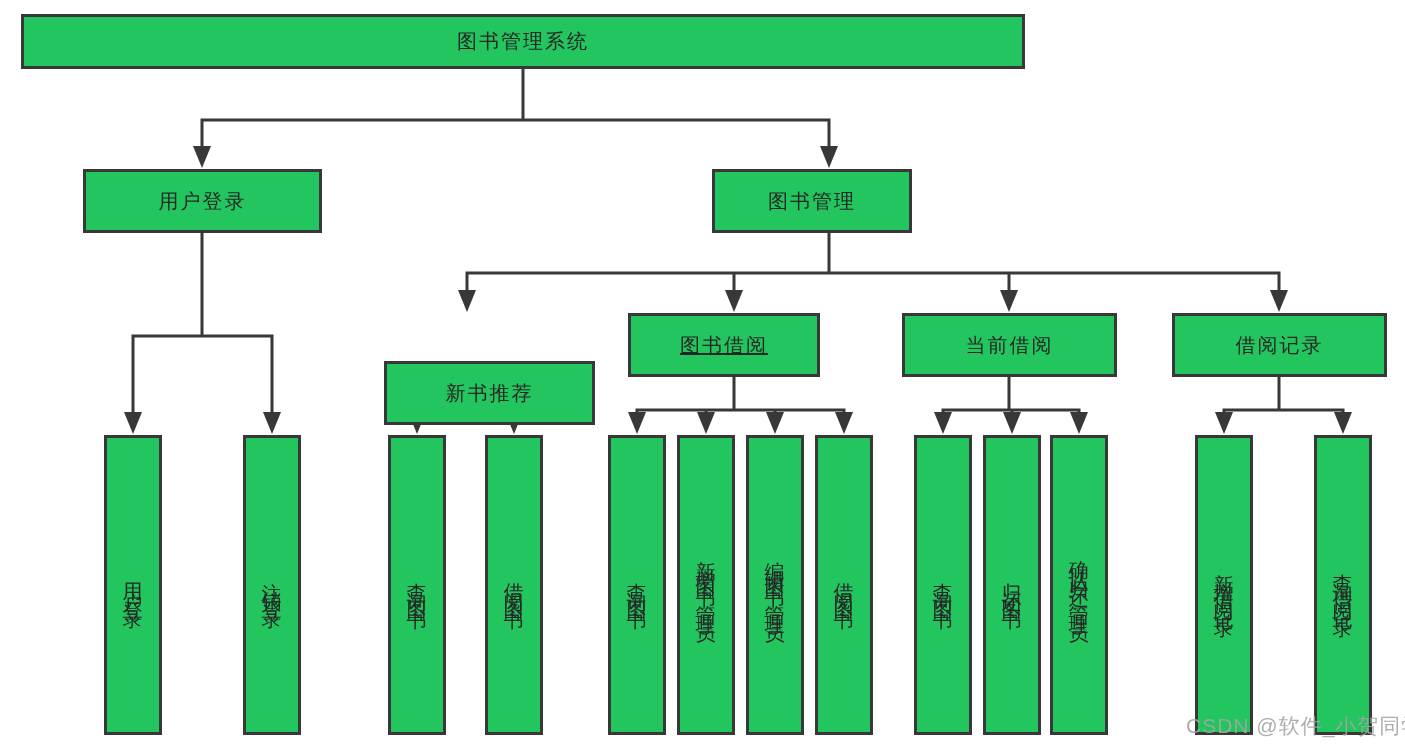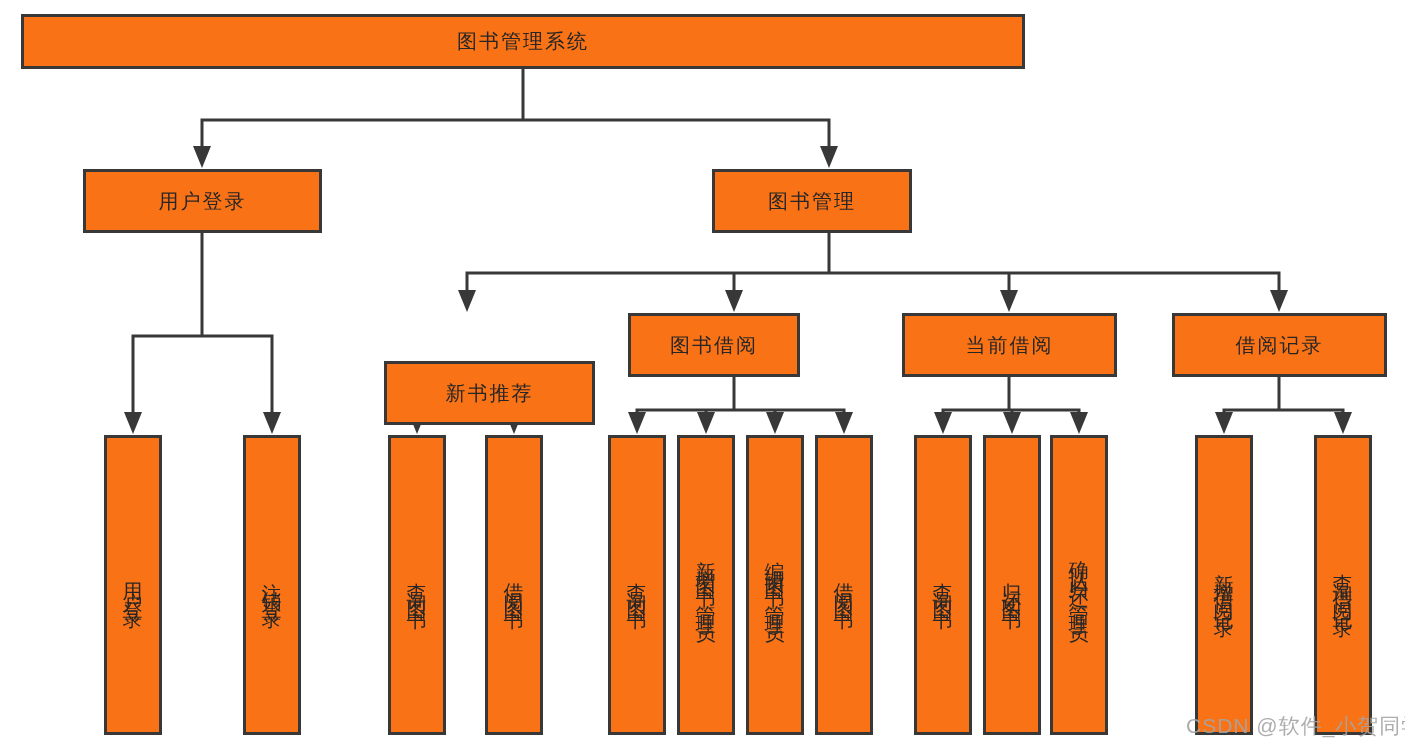--- a/index.html
+++ b/index.html
@@ -8,21 +8,21 @@
     width: 1405px;
     height: 747px;
     background: #ffffff;
     font-family: "Liberation Sans", sans-serif;
     color: #262626;
     overflow: hidden;
   }
   svg.wires { position: absolute; left: 0; top: 0; z-index: 1; }
   .node {
     position: absolute;
-    background: #f97316;
+    background: #22c55e;
     border: 3px solid #383838;
     box-sizing: border-box;
     display: flex;
     align-items: center;
     justify-content: center;
     z-index: 2;
   }
   .h-label { font-size: 20px; letter-spacing: 2px; white-space: nowrap; }
   .root-box   { left: 21px;  top: 14px;  width: 1004px; height: 55px; }
   .lv2-a      { left: 83px;  top: 169px; width: 239px;  height: 64px; }
@@ -99,21 +99,21 @@
   <div class="node lv2-a">
     <span class="h-label">用户登录</span>
   </div>
   <div class="node lv2-b">
     <span class="h-label">图书管理</span>
   </div>
 
   <div class="node lv3" style="left:384px;width:211px;margin-top:48px;">
     <span class="h-label">新书推荐</span>
   </div>
-  <div class="node lv3" style="left:628px;width:172px;">
+  <div class="node lv3" style="left:628px;width:192px;text-decoration:underline;">
     <span class="h-label">图书借阅</span>
   </div>
   <div class="node lv3" style="left:1172px;width:215px;">
     <span class="h-label">借阅记录</span>
   </div>
   <div class="node lv3" style="left:902px;width:215px;">
     <span class="h-label">当前借阅</span>
   </div>
 
   <div class="node leaf" style="left:104px;">

